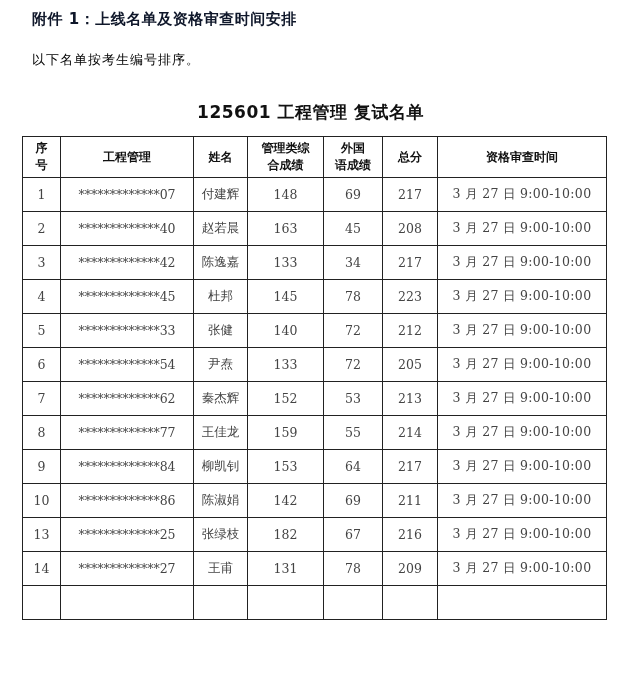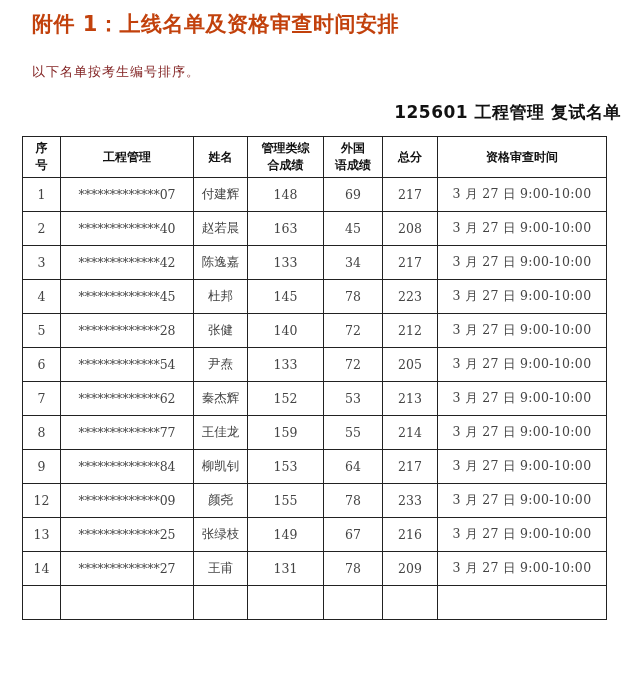--- a/index.html
+++ b/index.html
@@ -14,38 +14,38 @@
       position: relative;
       font-family: "DejaVu Serif", "Liberation Serif", serif;
       color: #222;
     }
     .attach-title {
       position: absolute;
       left: 32px;
       top: 10px;
       font-family: "DejaVu Sans", "Liberation Sans", sans-serif;
       font-weight: bold;
-      font-size: 21px;
-      color: #c2410c;
+      font-size: 15px;
+      color: #0f172a;
       letter-spacing: 0.5px;
     }
     .intro {
       position: absolute;
       left: 32px;
-      top: 63px;
+      top: 51px;
       font-size: 13px;
-      color: #7f1d1d;
+      color: #000000;
       letter-spacing: 1px;
     }
     .table-title {
       position: absolute;
       left: 0;
       width: 621px;
       top: 101px;
-      text-align: right;
+      text-align: center;
       font-family: "DejaVu Sans", "Liberation Sans", sans-serif;
       font-weight: bold;
       font-size: 17px;
       color: #111;
       letter-spacing: 0.5px;
     }
     table.roster {
       position: absolute;
       left: 22px;
       top: 136px;
@@ -139,21 +139,21 @@
         <td>4</td>
         <td>*************45</td>
         <td>杜邦</td>
         <td>145</td>
         <td>78</td>
         <td>223</td>
         <td class="time-cell">3 月 27 日 9:00-10:00</td>
       </tr>
       <tr>
         <td>5</td>
-        <td>*************28</td>
+        <td>*************33</td>
         <td>张健</td>
         <td>140</td>
         <td>72</td>
         <td>212</td>
         <td class="time-cell">3 月 27 日 9:00-10:00</td>
       </tr>
       <tr>
         <td>6</td>
         <td>*************54</td>
         <td>尹焘</td>
@@ -183,33 +183,33 @@
       <tr>
         <td>9</td>
         <td>*************84</td>
         <td>柳凯钊</td>
         <td>153</td>
         <td>64</td>
         <td>217</td>
         <td class="time-cell">3 月 27 日 9:00-10:00</td>
       </tr>
       <tr>
-        <td>12</td>
-        <td>*************09</td>
-        <td>颜尧</td>
-        <td>155</td>
-        <td>78</td>
-        <td>233</td>
+        <td>10</td>
+        <td>*************86</td>
+        <td>陈淑娟</td>
+        <td>142</td>
+        <td>69</td>
+        <td>211</td>
         <td class="time-cell">3 月 27 日 9:00-10:00</td>
       </tr>
       <tr>
         <td>13</td>
         <td>*************25</td>
         <td>张绿枝</td>
-        <td>149</td>
+        <td>182</td>
         <td>67</td>
         <td>216</td>
         <td class="time-cell">3 月 27 日 9:00-10:00</td>
       </tr>
       <tr>
         <td>14</td>
         <td>*************27</td>
         <td>王甫</td>
         <td>131</td>
         <td>78</td>

